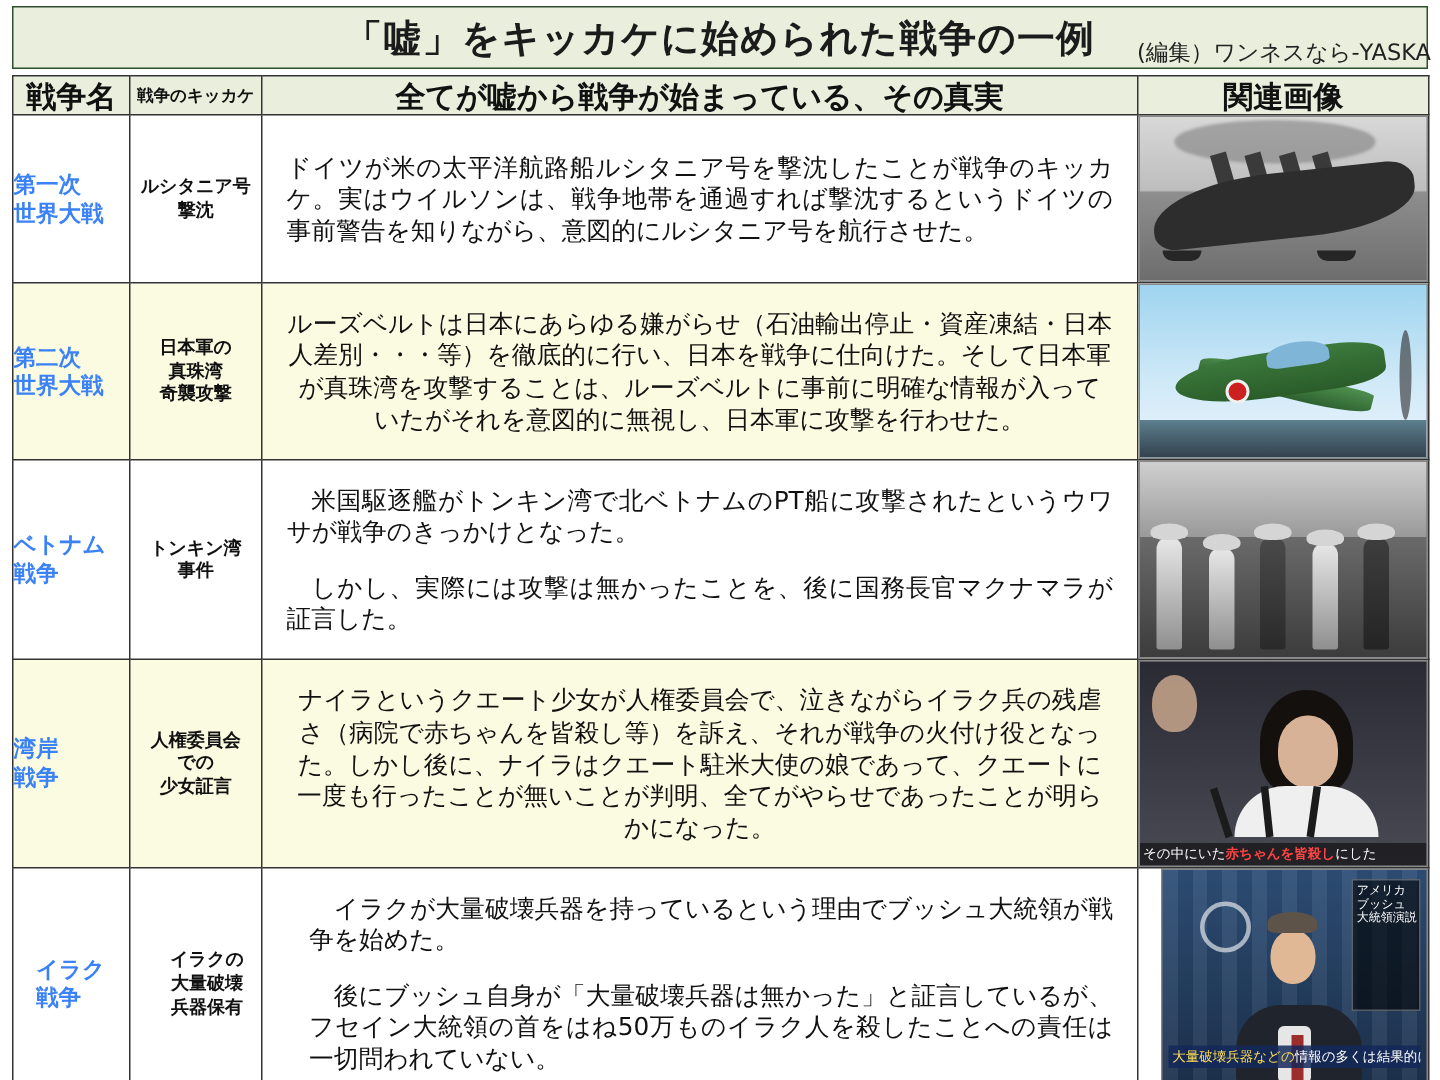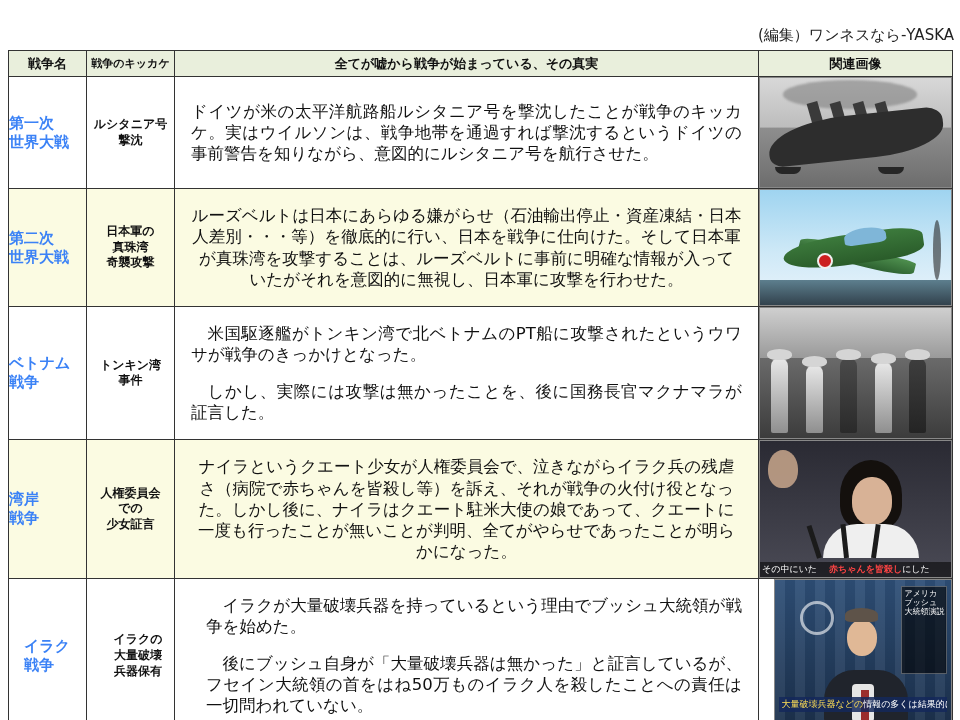--- a/index.html
+++ b/index.html
@@ -60,21 +60,21 @@
   
   col.c-war   { width: 78px; }
   col.c-trig  { width: 88px; }
   col.c-truth { width: 584px; }
   col.c-img   { width: 194px; }
 
   
   thead th {
     height: 26px;
     background: #e9efdc;
-    font-size: 13px;
+    font-size: 20px;
     font-weight: bold;
     color: #111;
     text-align: center;
     line-height: 24px;
     white-space: nowrap;
   }
   thead th.small {
     font-size: 11px;
   }
 
@@ -133,21 +133,21 @@
     left: 0; bottom: 0;
     width: 100%;
     font-size: 9px;
     color: #fff;
     background: rgba(0,0,0,0.55);
     padding: 1px 2px;
     text-align: left;
     white-space: nowrap;
     overflow: hidden;
   }
-  .pic .cap em { color: #ff4444; font-style: normal; font-weight: bold; margin-left: 12px; }
+  .pic .cap em { color: #ff4444; font-style: normal; font-weight: bold; }
 
   
   .pic-lusitania {
     background: linear-gradient(#d8d8d8 0%, #bdbdbd 45%, #8e8e8e 46%, #6d6d6d 100%);
   }
   .pic-lusitania .hull {
     position: absolute;
     left: 4%; top: 34%;
     width: 92%; height: 40%;
     background: #2d2d2d;
@@ -377,20 +377,23 @@
     white-space: nowrap;
     overflow: hidden;
   }
   .pic-bush .lower-third em { color: #ffdf55; font-style: normal; }
 </style>
 </head>
 <body>
 
 <div id="page">
 
+  <div class="title-bar">
+    <div class="title-text">「嘘」をキッカケに始められた戦争の一例</div>
+  </div>
   <div class="editor-credit">(編集）ワンネスなら-YASKA</div>
 
   <table class="main">
     <colgroup>
       <col class="c-war">
         <col class="c-trig">
         <col class="c-truth">
         <col class="c-img">
     </colgroup>
     <thead>

